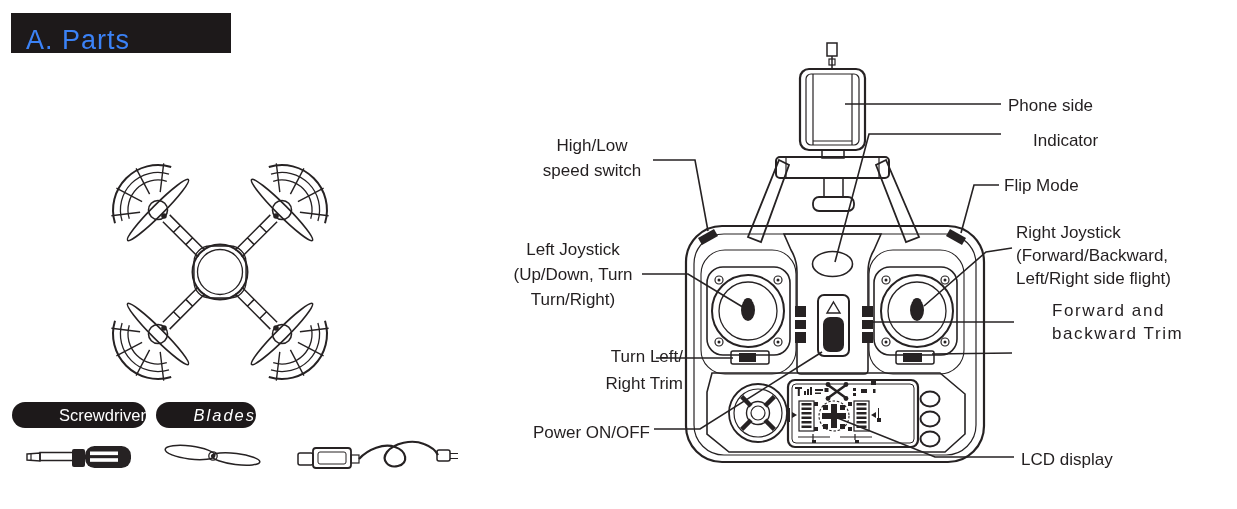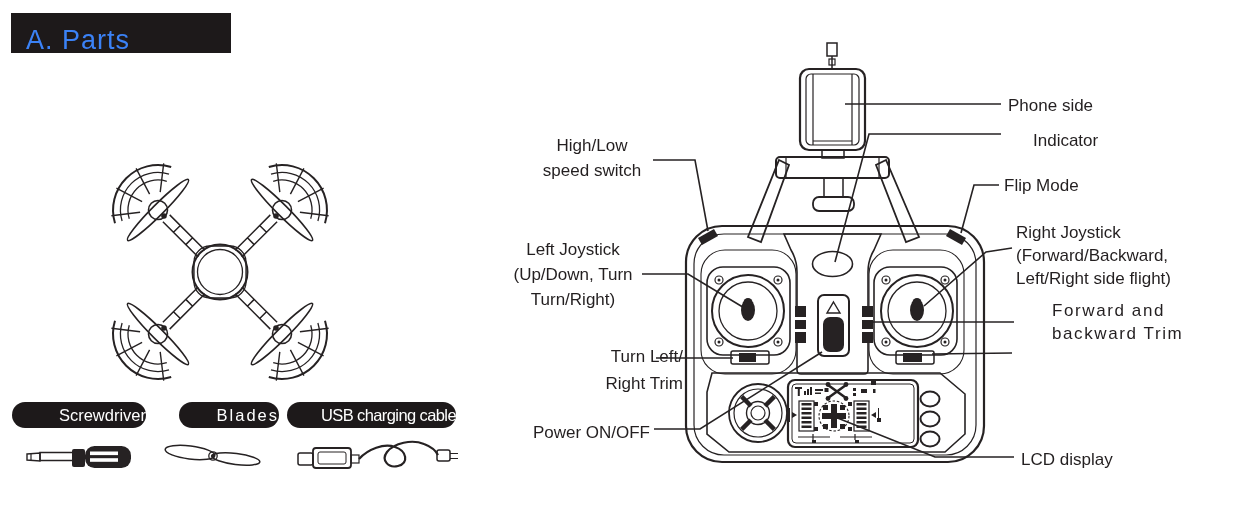--- a/index.html
+++ b/index.html
@@ -13,21 +13,21 @@
     background:#1d191a;color:#3b82f6;font-size:27px;line-height:54px;
     padding-left:15px;box-sizing:border-box;letter-spacing:1px;
   }
   
   .pill{
     position:absolute;top:402px;height:26px;background:#1d191a;color:#fff;
     border-radius:13px;font-size:16.5px;line-height:26px;text-align:right;
     box-sizing:border-box;
   }
   .pill.screwdriver{left:12px;width:134px;}
-  .pill.blades{left:179px;width:100px;letter-spacing:2px;}
+  .pill.blades{left:156px;width:100px;letter-spacing:2px;font-style:italic;}
   .pill.usb{left:287px;width:169px;letter-spacing:-0.6px;}
   
   .callout{
     position:absolute;font-size:17px;white-space:pre-line;color:#231f20;
   }
   .callout.left{line-height:25px;text-align:center;}
   .callout.right{line-height:23px;text-align:left;}
   #cl-high-low{left:517px;top:133px;width:150px;}
   #cl-left-joystick{left:493px;top:237px;width:160px;}
   #cl-turn-trim{left:531px;top:343px;width:152px;line-height:27px;text-align:right;}
@@ -44,21 +44,20 @@
 </style>
 </head>
 <body>
 
 <div class="page">
 
   <div class="section-header">A. Parts</div>
 
   <div class="pill screwdriver">Screwdriver</div>
   <div class="pill blades">Blades</div>
-  <div class="pill usb">USB charging cable</div>
 
   <div class="callout left" id="cl-high-low">High/Low
 speed switch</div>
   <div class="callout left" id="cl-left-joystick">Left Joystick
 (Up/Down, Turn
 Turn/Right)</div>
   <div class="callout left" id="cl-turn-trim">Turn Left/
 Right Trim</div>
   <div class="callout left" id="cl-power">Power ON/OFF</div>
   <div class="callout right" id="cl-phone-clip">Phone side</div>

